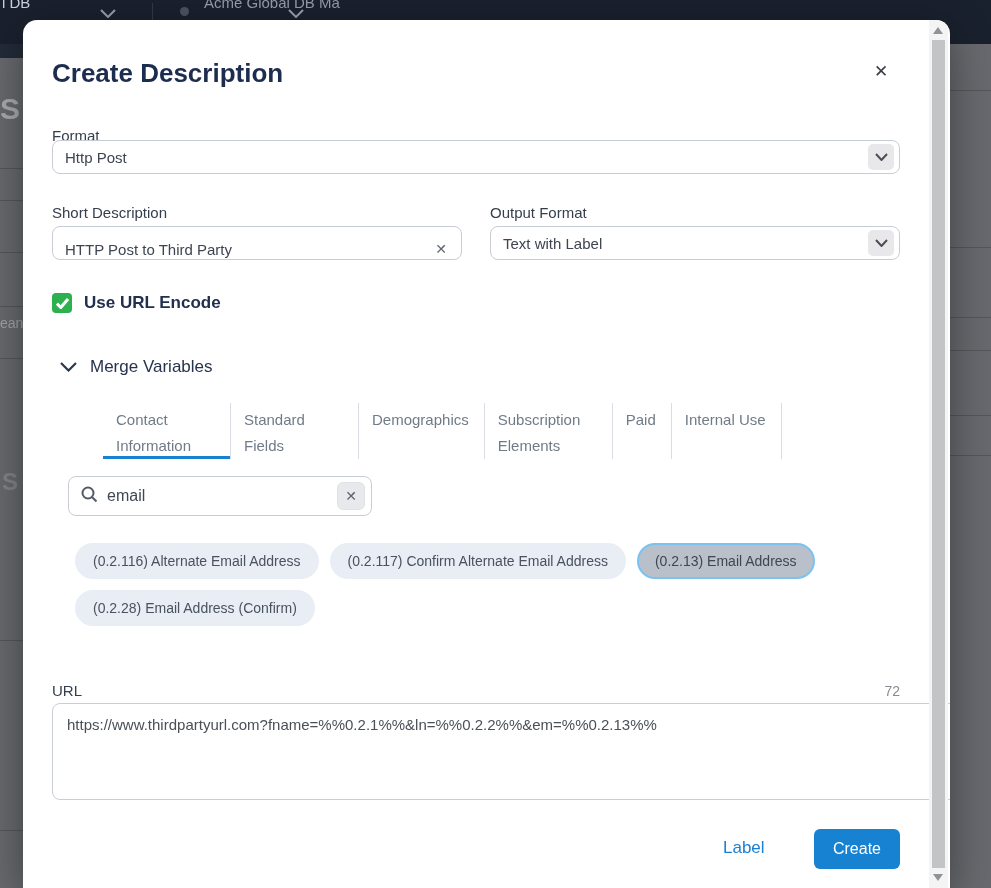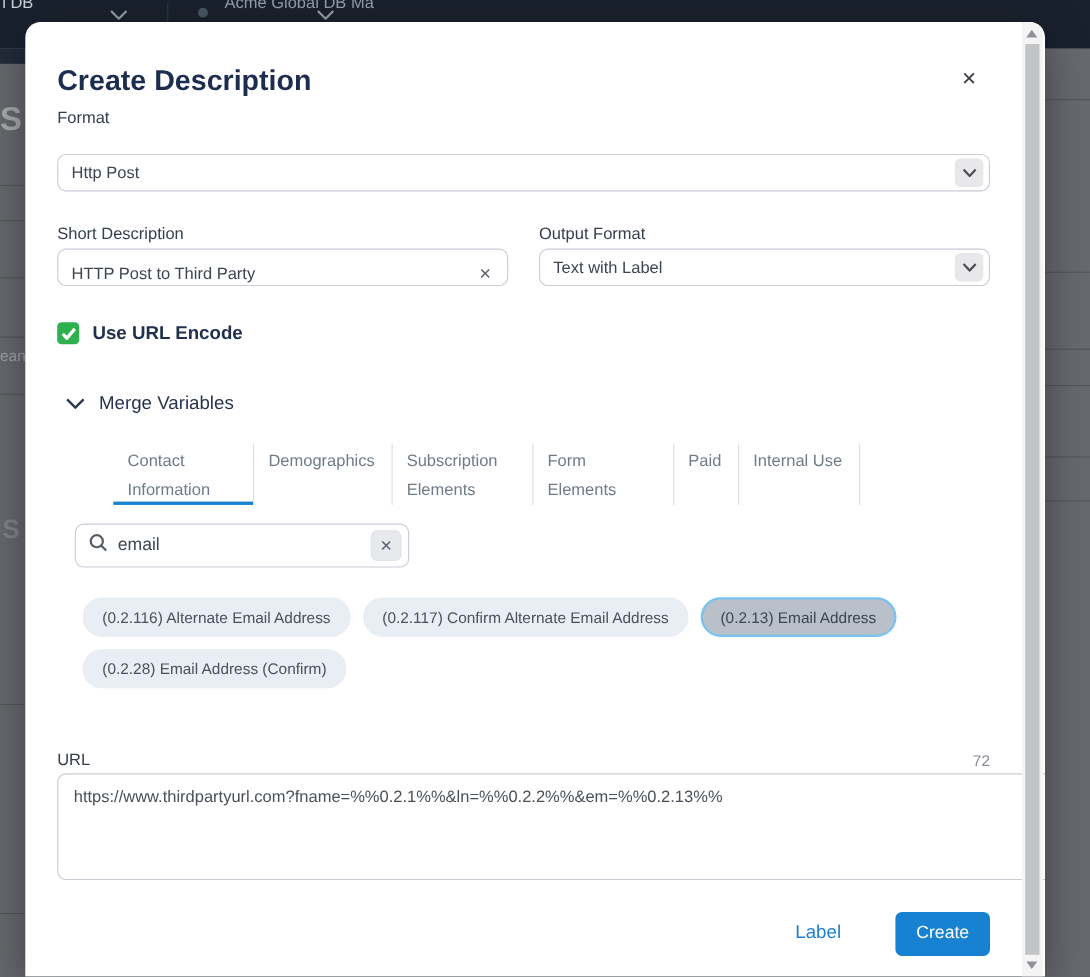--- a/index.html
+++ b/index.html
@@ -26,21 +26,21 @@
 
   
   .modal { position:absolute; left:23px; top:20px; width:927px; height:868px; background:#ffffff;
            border-radius:14px 14px 0 0; box-shadow:0 10px 40px rgba(0,0,0,.4); overflow:hidden; z-index:5; }
 
   .modal-title { position:absolute; left:29px; top:38px; font-size:26px; font-weight:bold; color:#1d2d50; }
   .close-btn { position:absolute; left:845px; top:38px; width:26px; height:26px; background:none; border:none;
                font-size:17px; color:#3a3f46; cursor:pointer; }
 
   .field-label { position:absolute; font-size:15px; font-weight:500; color:#353e4c; }
-  .lbl-format { left:29px; top:79px; }
+  .lbl-format { left:29px; top:107px; }
   .lbl-shortdesc { left:29px; top:184px; }
   .lbl-output { left:467px; top:184px; }
 
   .select-box { position:absolute; height:34px; border:1px solid #c7ccd5; border-radius:8px; background:#fff;
                 display:flex; align-items:center; padding:0 40px 0 12px; font-size:15px; color:#3e4550; cursor:pointer; }
   .sel-format { left:29px; top:120px; width:848px; }
   .sel-output { left:467px; top:206px; width:410px; }
   .select-chev-btn { position:absolute; right:5px; top:3px; width:26px; height:26px; background:#e8e8ea; border:none;
                      border-radius:5px; display:flex; align-items:center; justify-content:center; cursor:pointer; }
   .sel-chev { stroke:#4b4f55; stroke-width:2; fill:none; }
@@ -179,32 +179,32 @@
         </svg>
       <span class="merge-title">Merge Variables</span>
     </div>
 
     <div class="tabs">
 
         <div class="tab active">
           <span>Contact Information</span>
         </div>
 
+        <div class="tab">
+          <span>Standard Fields</span>
+        </div>
 
         <div class="tab">
           <span>Demographics</span>
         </div>
 
         <div class="tab">
           <span>Subscription Elements</span>
         </div>
 
-        <div class="tab">
-          <span>Form Elements</span>
-        </div>
 
         <div class="tab">
           <span>Paid</span>
         </div>
 
         <div class="tab">
           <span>Internal Use</span>
         </div>
       </div>
 

